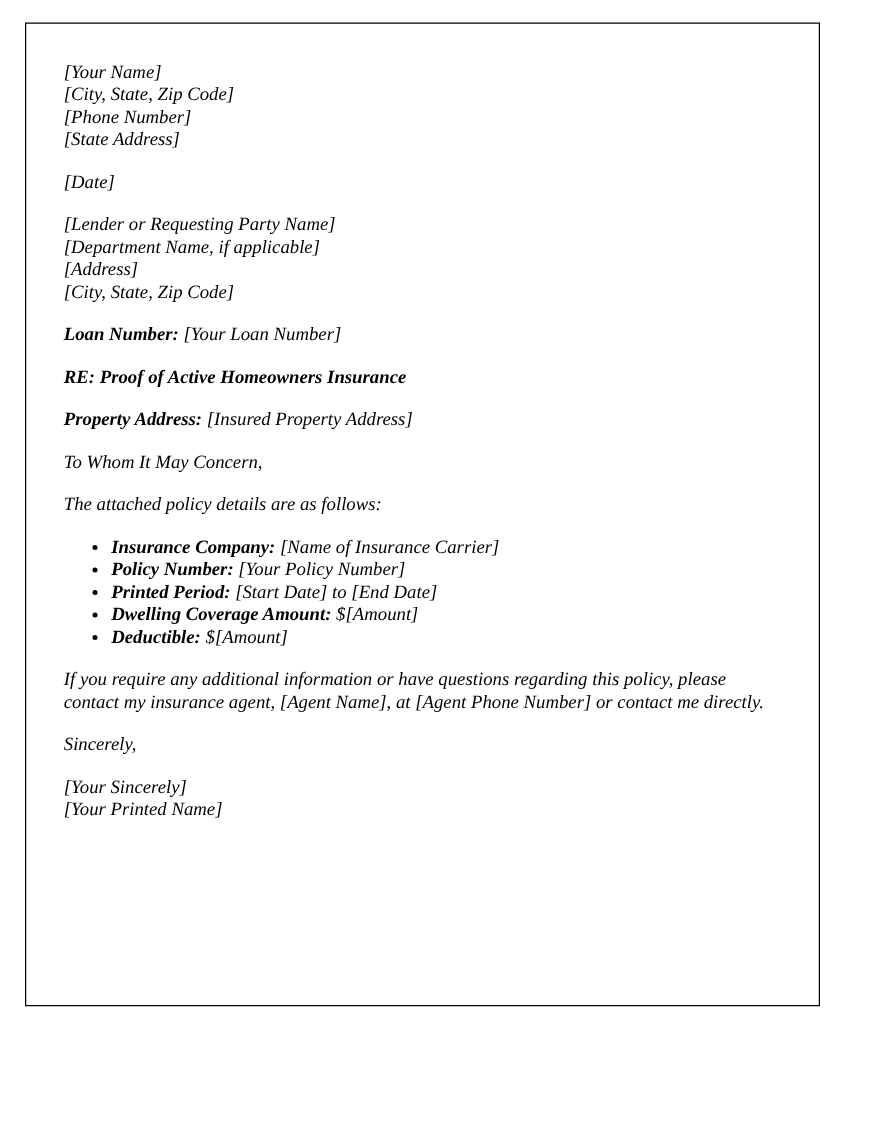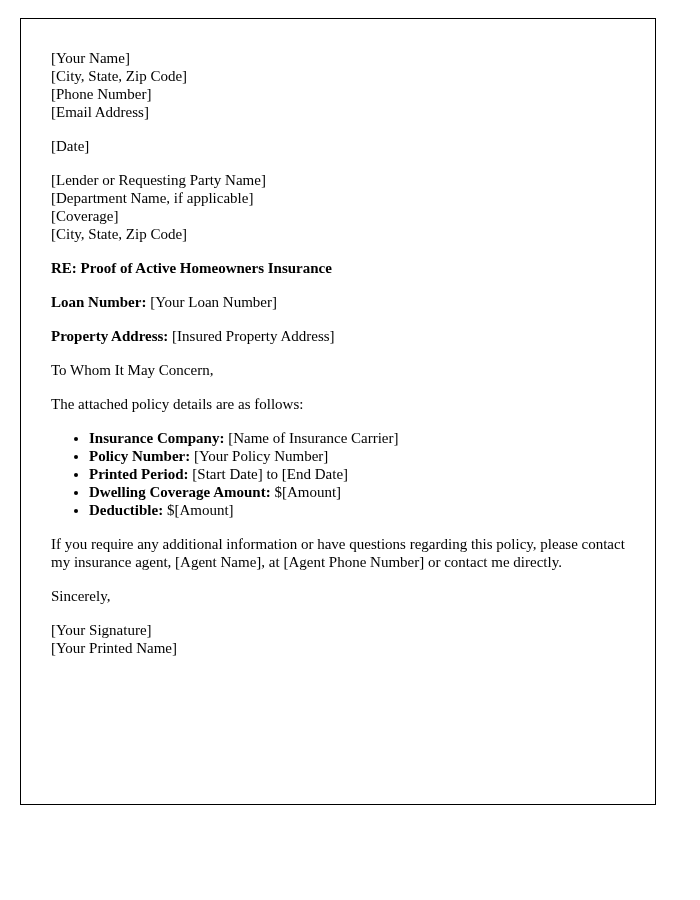--- a/index.html
+++ b/index.html
@@ -25,20 +25,21 @@
     height: 787px;
     border: 1px solid #000000;
     box-sizing: border-box;
     padding: 30px 28px 0 30px;
     overflow: hidden;
     background: #ffffff;
   }
   .letter {
     font-size: 15px;
     line-height: 18px;
+    font-style: italic;
   }
   .block {
     margin: 0 0 16px 0;
   }
   .line {
     display: block;
   }
   .bold {
     font-weight: bold;
   }
@@ -56,40 +57,40 @@
 <body>
 
 <div class="canvas">
   <div class="sheet">
     <div class="letter">
 
       <p class="block">
         <span class="line">[Your Name]</span>
         <span class="line">[City, State, Zip Code]</span>
         <span class="line">[Phone Number]</span>
-        <span class="line">[Email Address]</span>
+        <span class="line">[State Address]</span>
       </p>
 
       <p class="block">
         <span class="line">[Date]</span>
       </p>
 
       <p class="block">
         <span class="line">[Lender or Requesting Party Name]</span>
         <span class="line">[Department Name, if applicable]</span>
-        <span class="line">[Coverage]</span>
+        <span class="line">[Address]</span>
         <span class="line">[City, State, Zip Code]</span>
       </p>
-
-      <p class="block bold">RE: Proof of Active Homeowners Insurance</p>
 
       <p class="block">
         <span class="bold">Loan Number:</span>
         <span>[Your Loan Number]</span>
       </p>
+
+      <p class="block bold">RE: Proof of Active Homeowners Insurance</p>
 
       <p class="block">
         <span class="bold">Property Address:</span>
         <span>[Insured Property Address]</span>
       </p>
 
       <p class="block">To Whom It May Concern,</p>
 
 
       <p class="block">The attached policy details are as follows:</p>
@@ -116,19 +117,19 @@
           <span>$[Amount]</span>
         </li>
       </ul>
 
 
       <p class="block">If you require any additional information or have questions regarding this policy, please contact my insurance agent, [Agent Name], at [Agent Phone Number] or contact me directly.</p>
 
       <p class="block">Sincerely,</p>
 
       <p class="block">
-        <span class="line">[Your Signature]</span>
+        <span class="line">[Your Sincerely]</span>
         <span class="line">[Your Printed Name]</span>
       </p>
 
     </div>
   </div>
 </div>
 
 </body></html>

